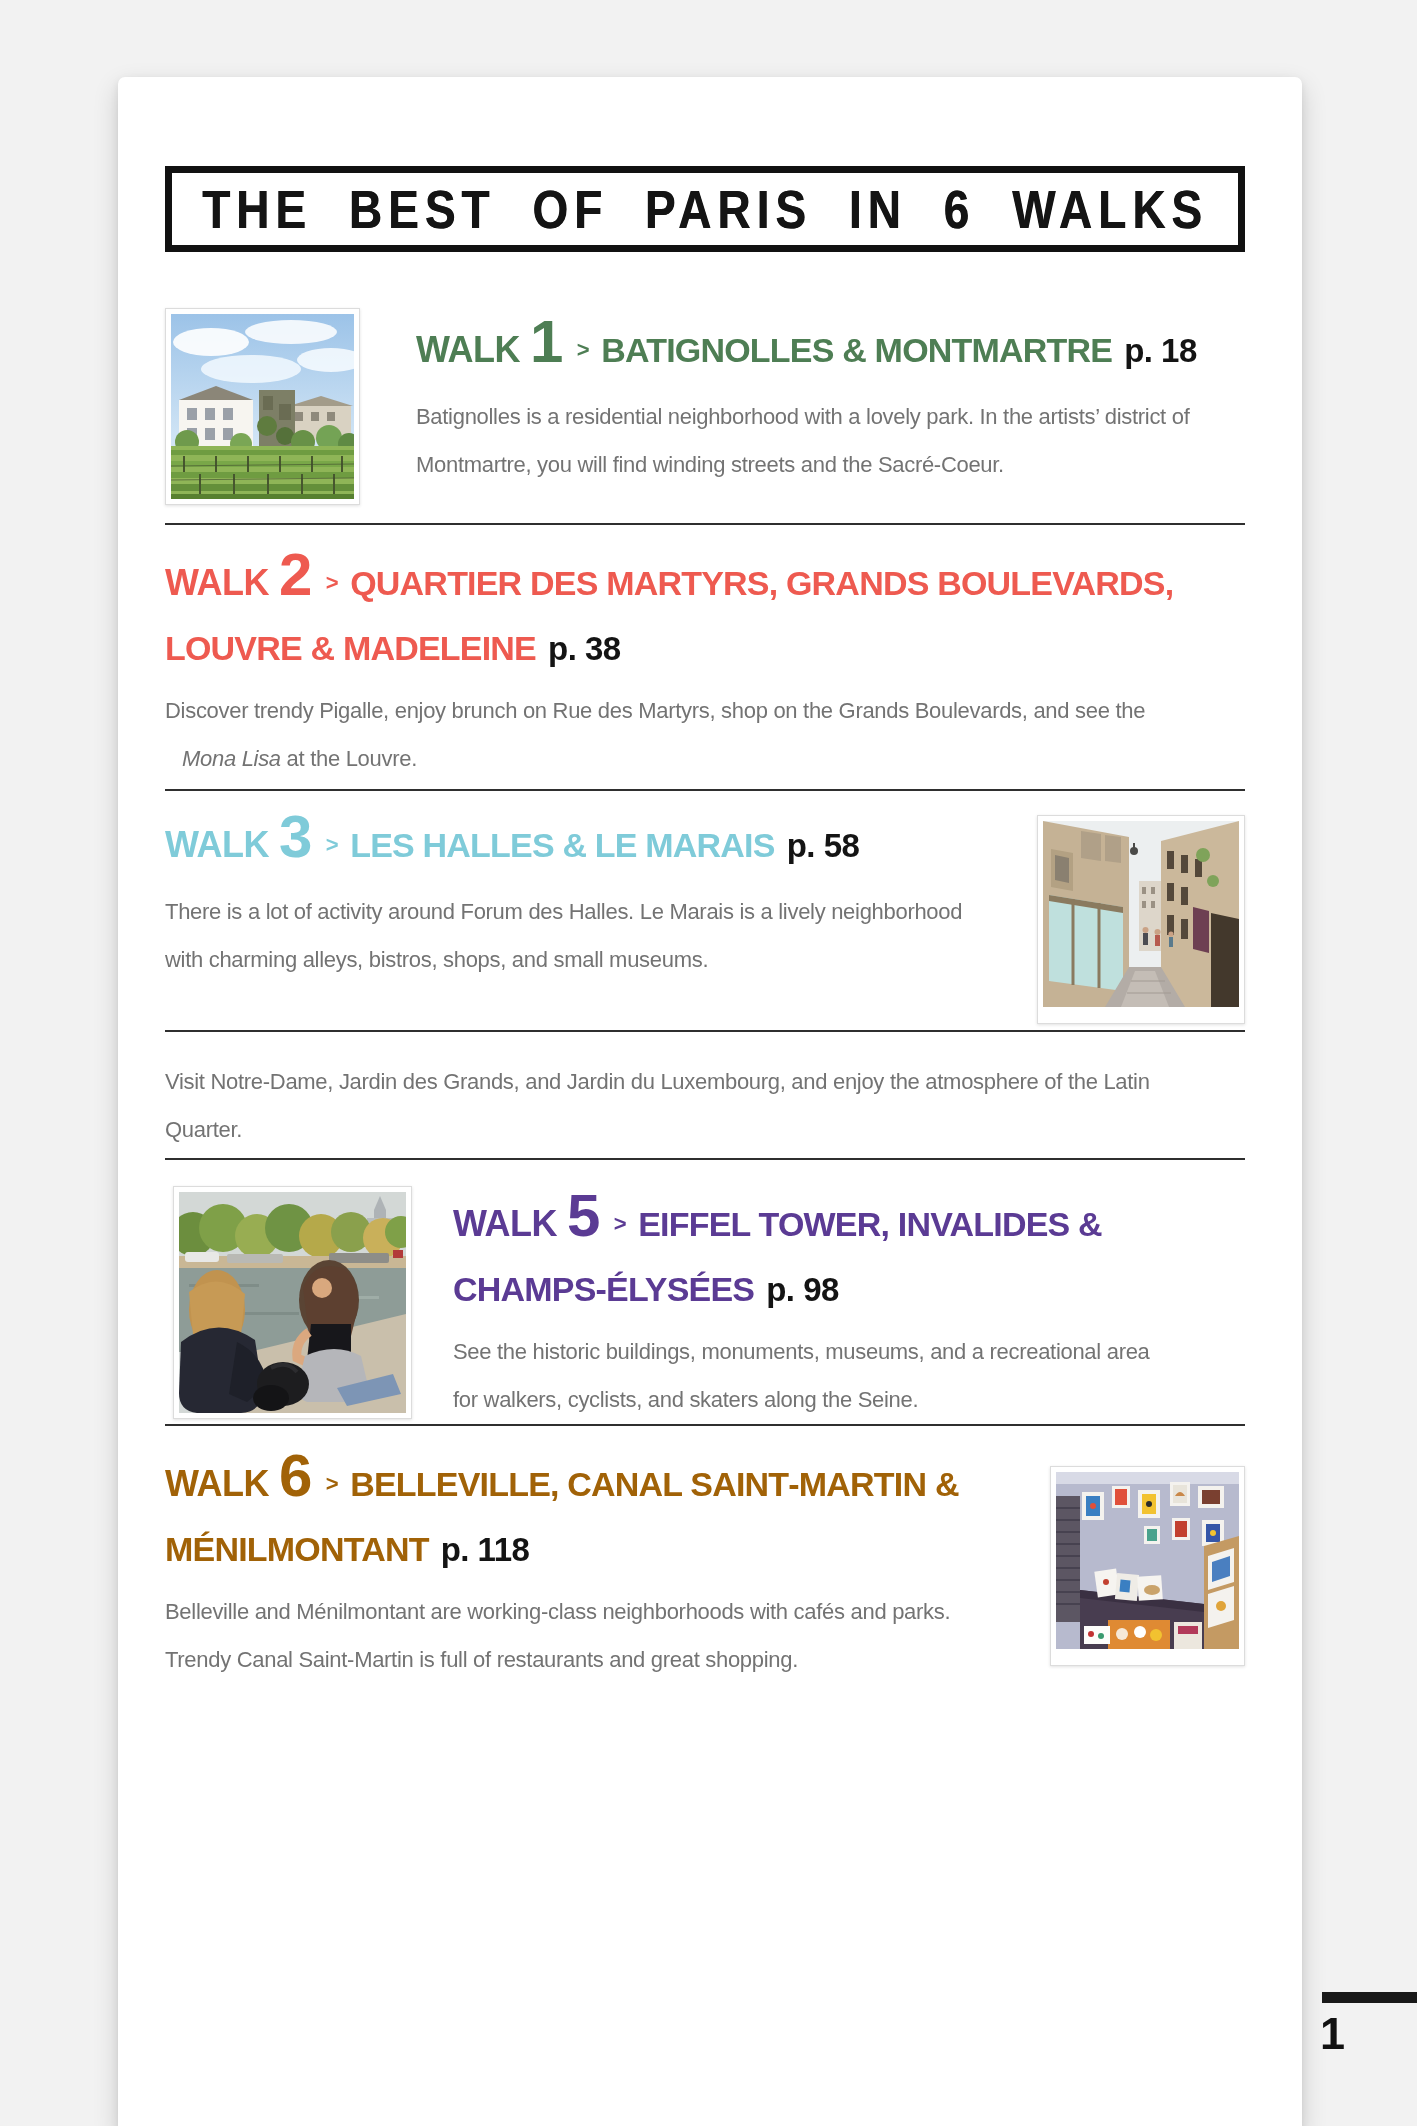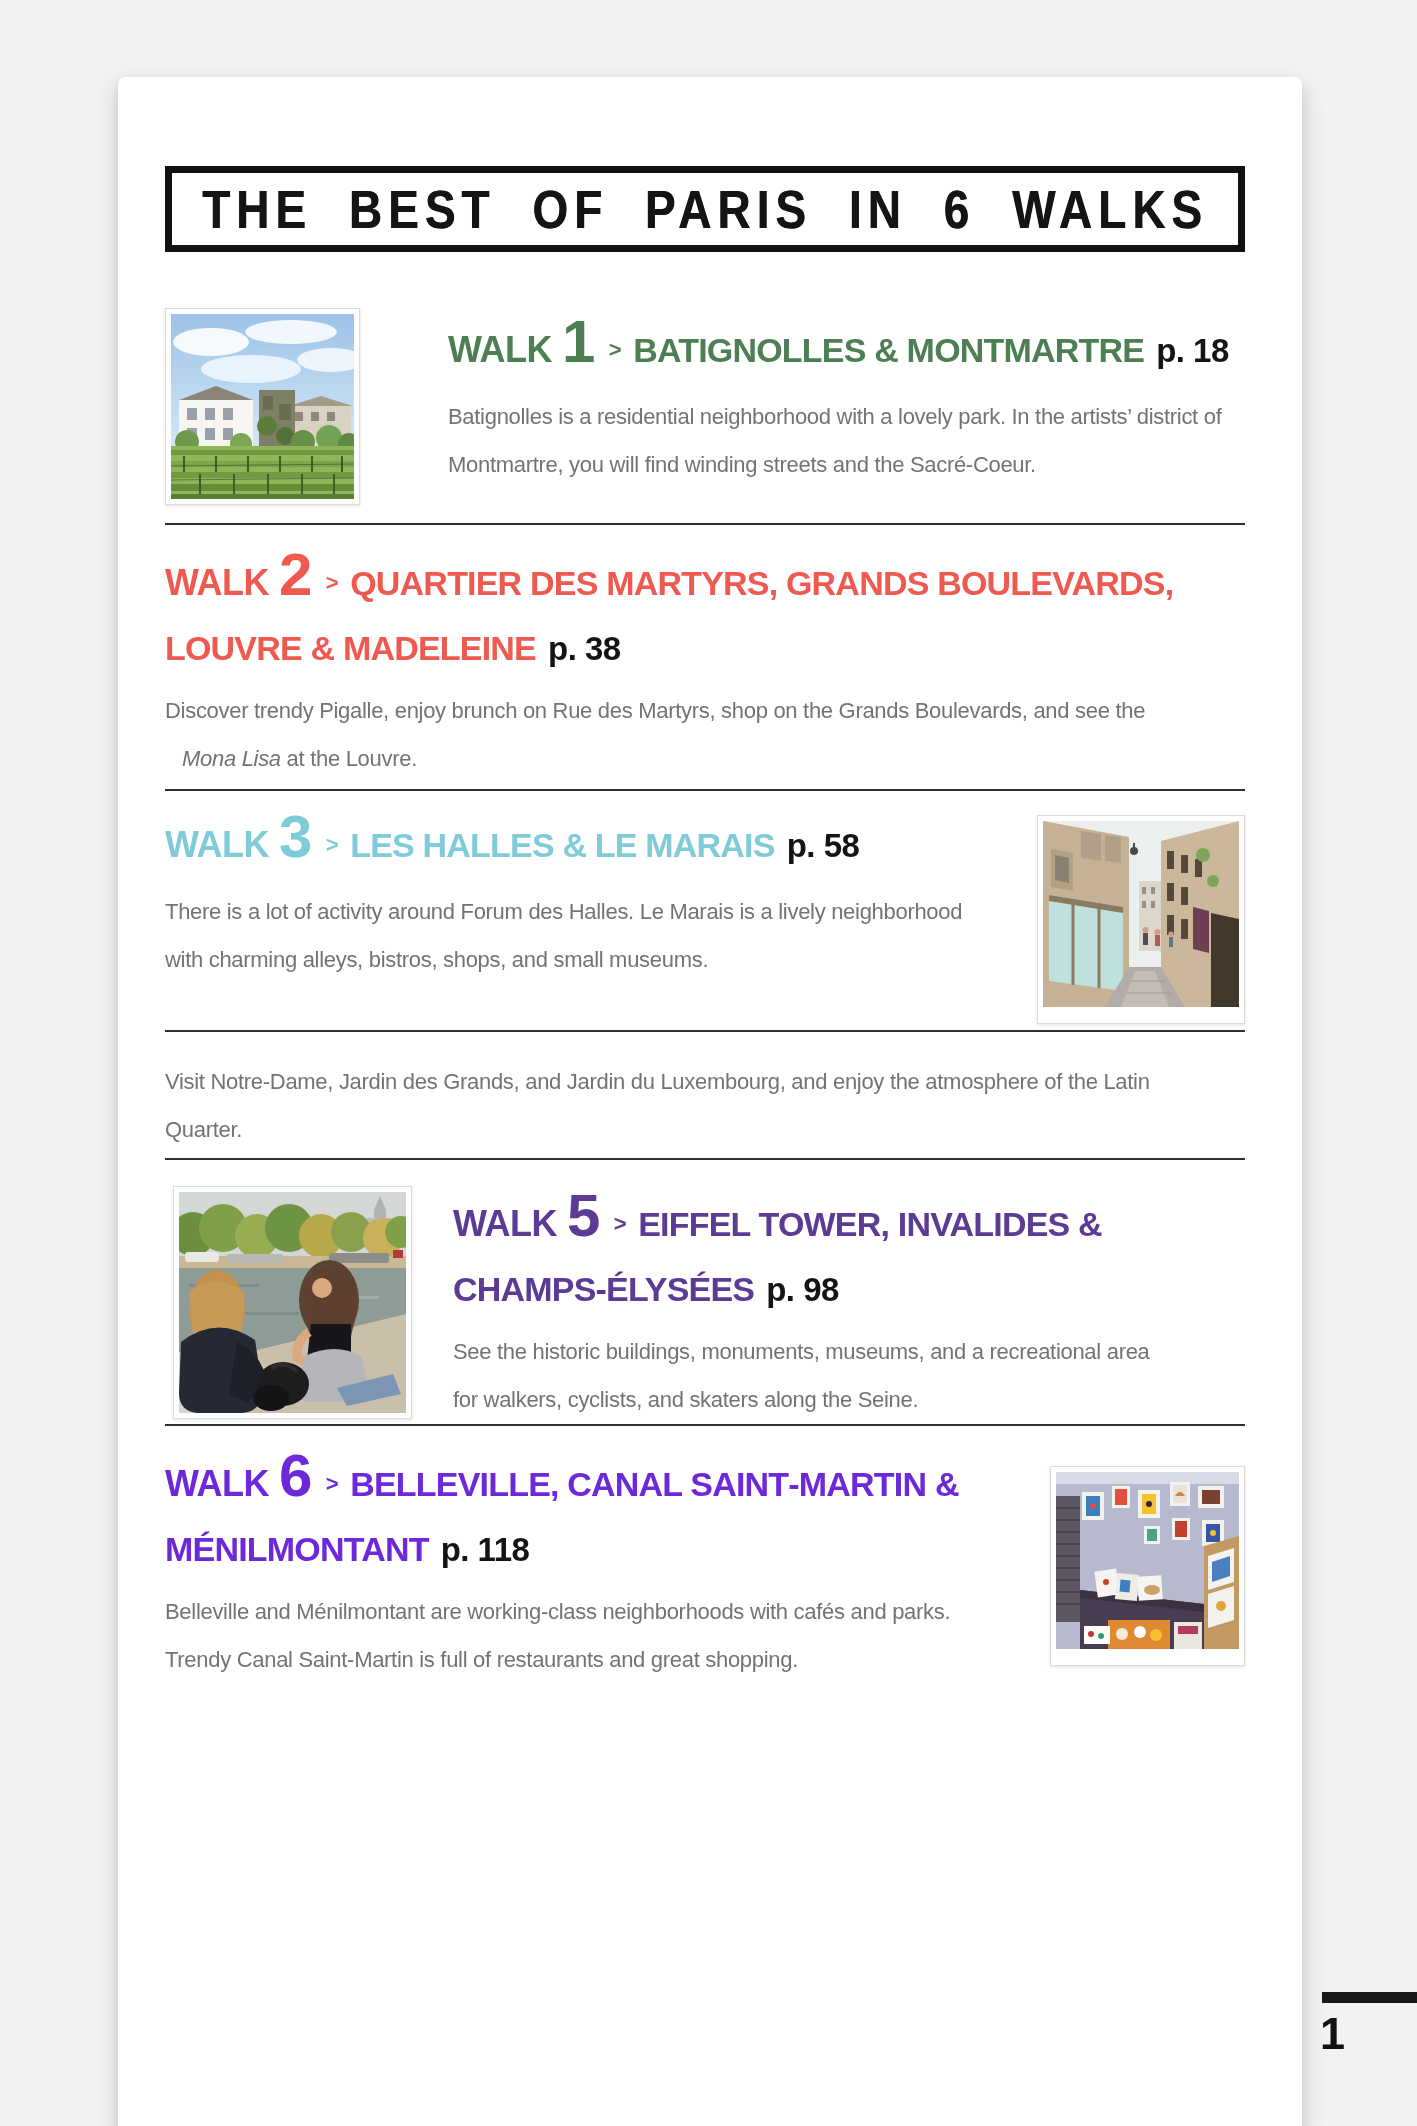--- a/index.html
+++ b/index.html
@@ -61,21 +61,21 @@
   .walk-pageref { font-size:33px; color:#141414; margin-left:12px; letter-spacing:-0.5px; }
   .walk-desc {
     font-size:22px;
     line-height:48px;
     letter-spacing:-0.3px;
     color:#737373;
     margin-top:8px;
   }
   .em { font-style:italic;margin-left:17px; }
   
-  #s1 { padding:0 0 18px 0;gap:32px; }
+  #s1 { padding:0 0 18px 0; }
   #s1 .walk-text { width:840px; margin-left:56px; margin-top:4px; }
   #s2 { padding:20px 0 6px 0; display:block; }
   #s2 .walk-heading { max-width:1020px; }
   #s2 .walk-desc { max-width:1045px; }
   #s3 { padding:16px 0 6px 0; }
   #s3 .walk-text { width:835px; }
   #s3 .photo-frame { margin-left:auto; margin-top:8px; }
   #s3 .walk-desc { max-width:835px; }
   #s4 { padding:18px 0 4px 0; display:block; }
   #s4 .walk-desc { max-width:1005px; }
@@ -295,21 +295,21 @@
         <span style="color: rgb(91, 59, 148);"><span class="walk-label">WALK</span><span class="walk-number">5</span><span class="walk-sep">&gt;</span><span class="walk-name">EIFFEL TOWER, INVALIDES &amp; CHAMPS‑ÉLYSÉES</span></span><span class="walk-pageref">p. 98</span>
       </h2>
       <p class="walk-desc">See the historic buildings, monuments, museums, and a recreational area for walkers, cyclists, and skaters along the Seine.</p>
     </div>
   </section>
   <div class="divider"></div>
 
   <section class="walk" id="s6">
     <div class="walk-text">
       <h2 class="walk-heading">
-        <span style="color: #6d28d9;"><span class="walk-label">WALK</span><span class="walk-number">6</span><span class="walk-sep">&gt;</span><span class="walk-name">BELLEVILLE, CANAL SAINT‑MARTIN &amp; MÉNILMONTANT</span></span><span class="walk-pageref">p. 118</span>
+        <span style="color: #a16207;"><span class="walk-label">WALK</span><span class="walk-number">6</span><span class="walk-sep">&gt;</span><span class="walk-name">BELLEVILLE, CANAL SAINT‑MARTIN &amp; MÉNILMONTANT</span></span><span class="walk-pageref">p. 118</span>
       </h2>
       <p class="walk-desc">Belleville and Ménilmontant are working-class neighborhoods with cafés and parks. Trendy Canal Saint-Martin is full of restaurants and great shopping.</p>
     </div>
     <div class="photo-frame polaroid">
       <svg width="183" height="177" viewBox="0 0 183 177">
         <rect width="183" height="177" fill="#b7bace"></rect>
         <rect x="0" y="0" width="183" height="12" fill="#d8dae6"></rect>
         <g>
           <rect x="26" y="20" width="22" height="28" fill="#f4f2ee"></rect>
             <rect x="30" y="24" width="14" height="20" fill="#3a7fc2"></rect>

